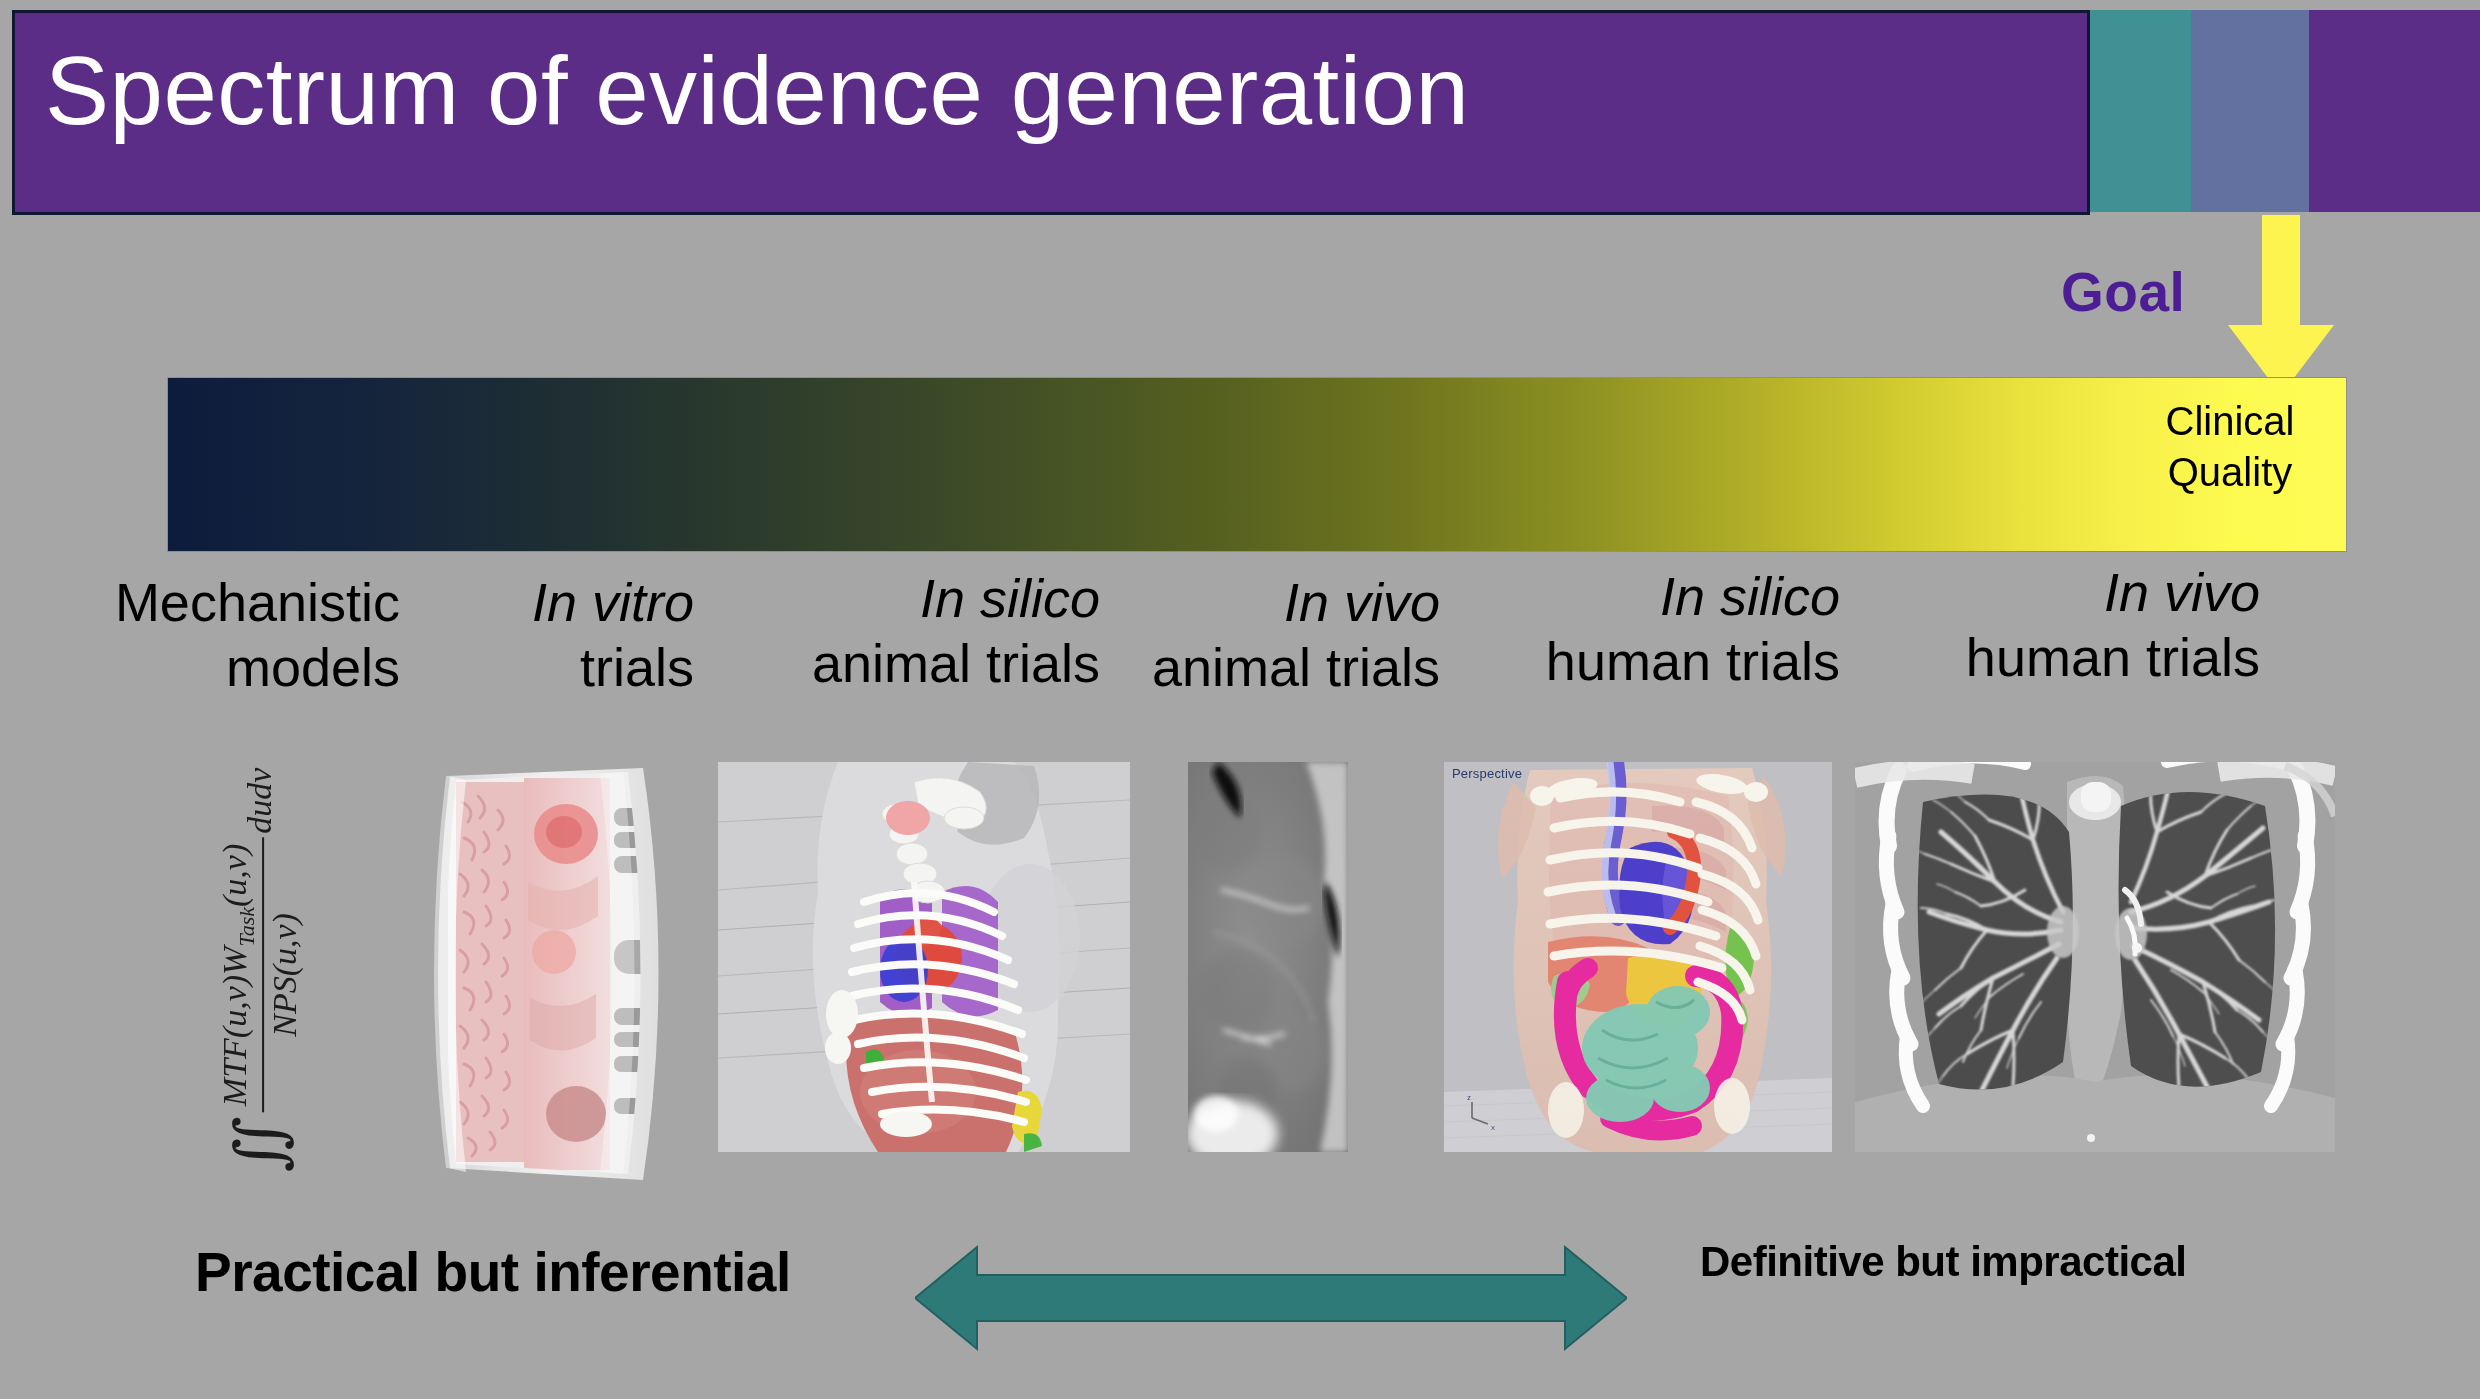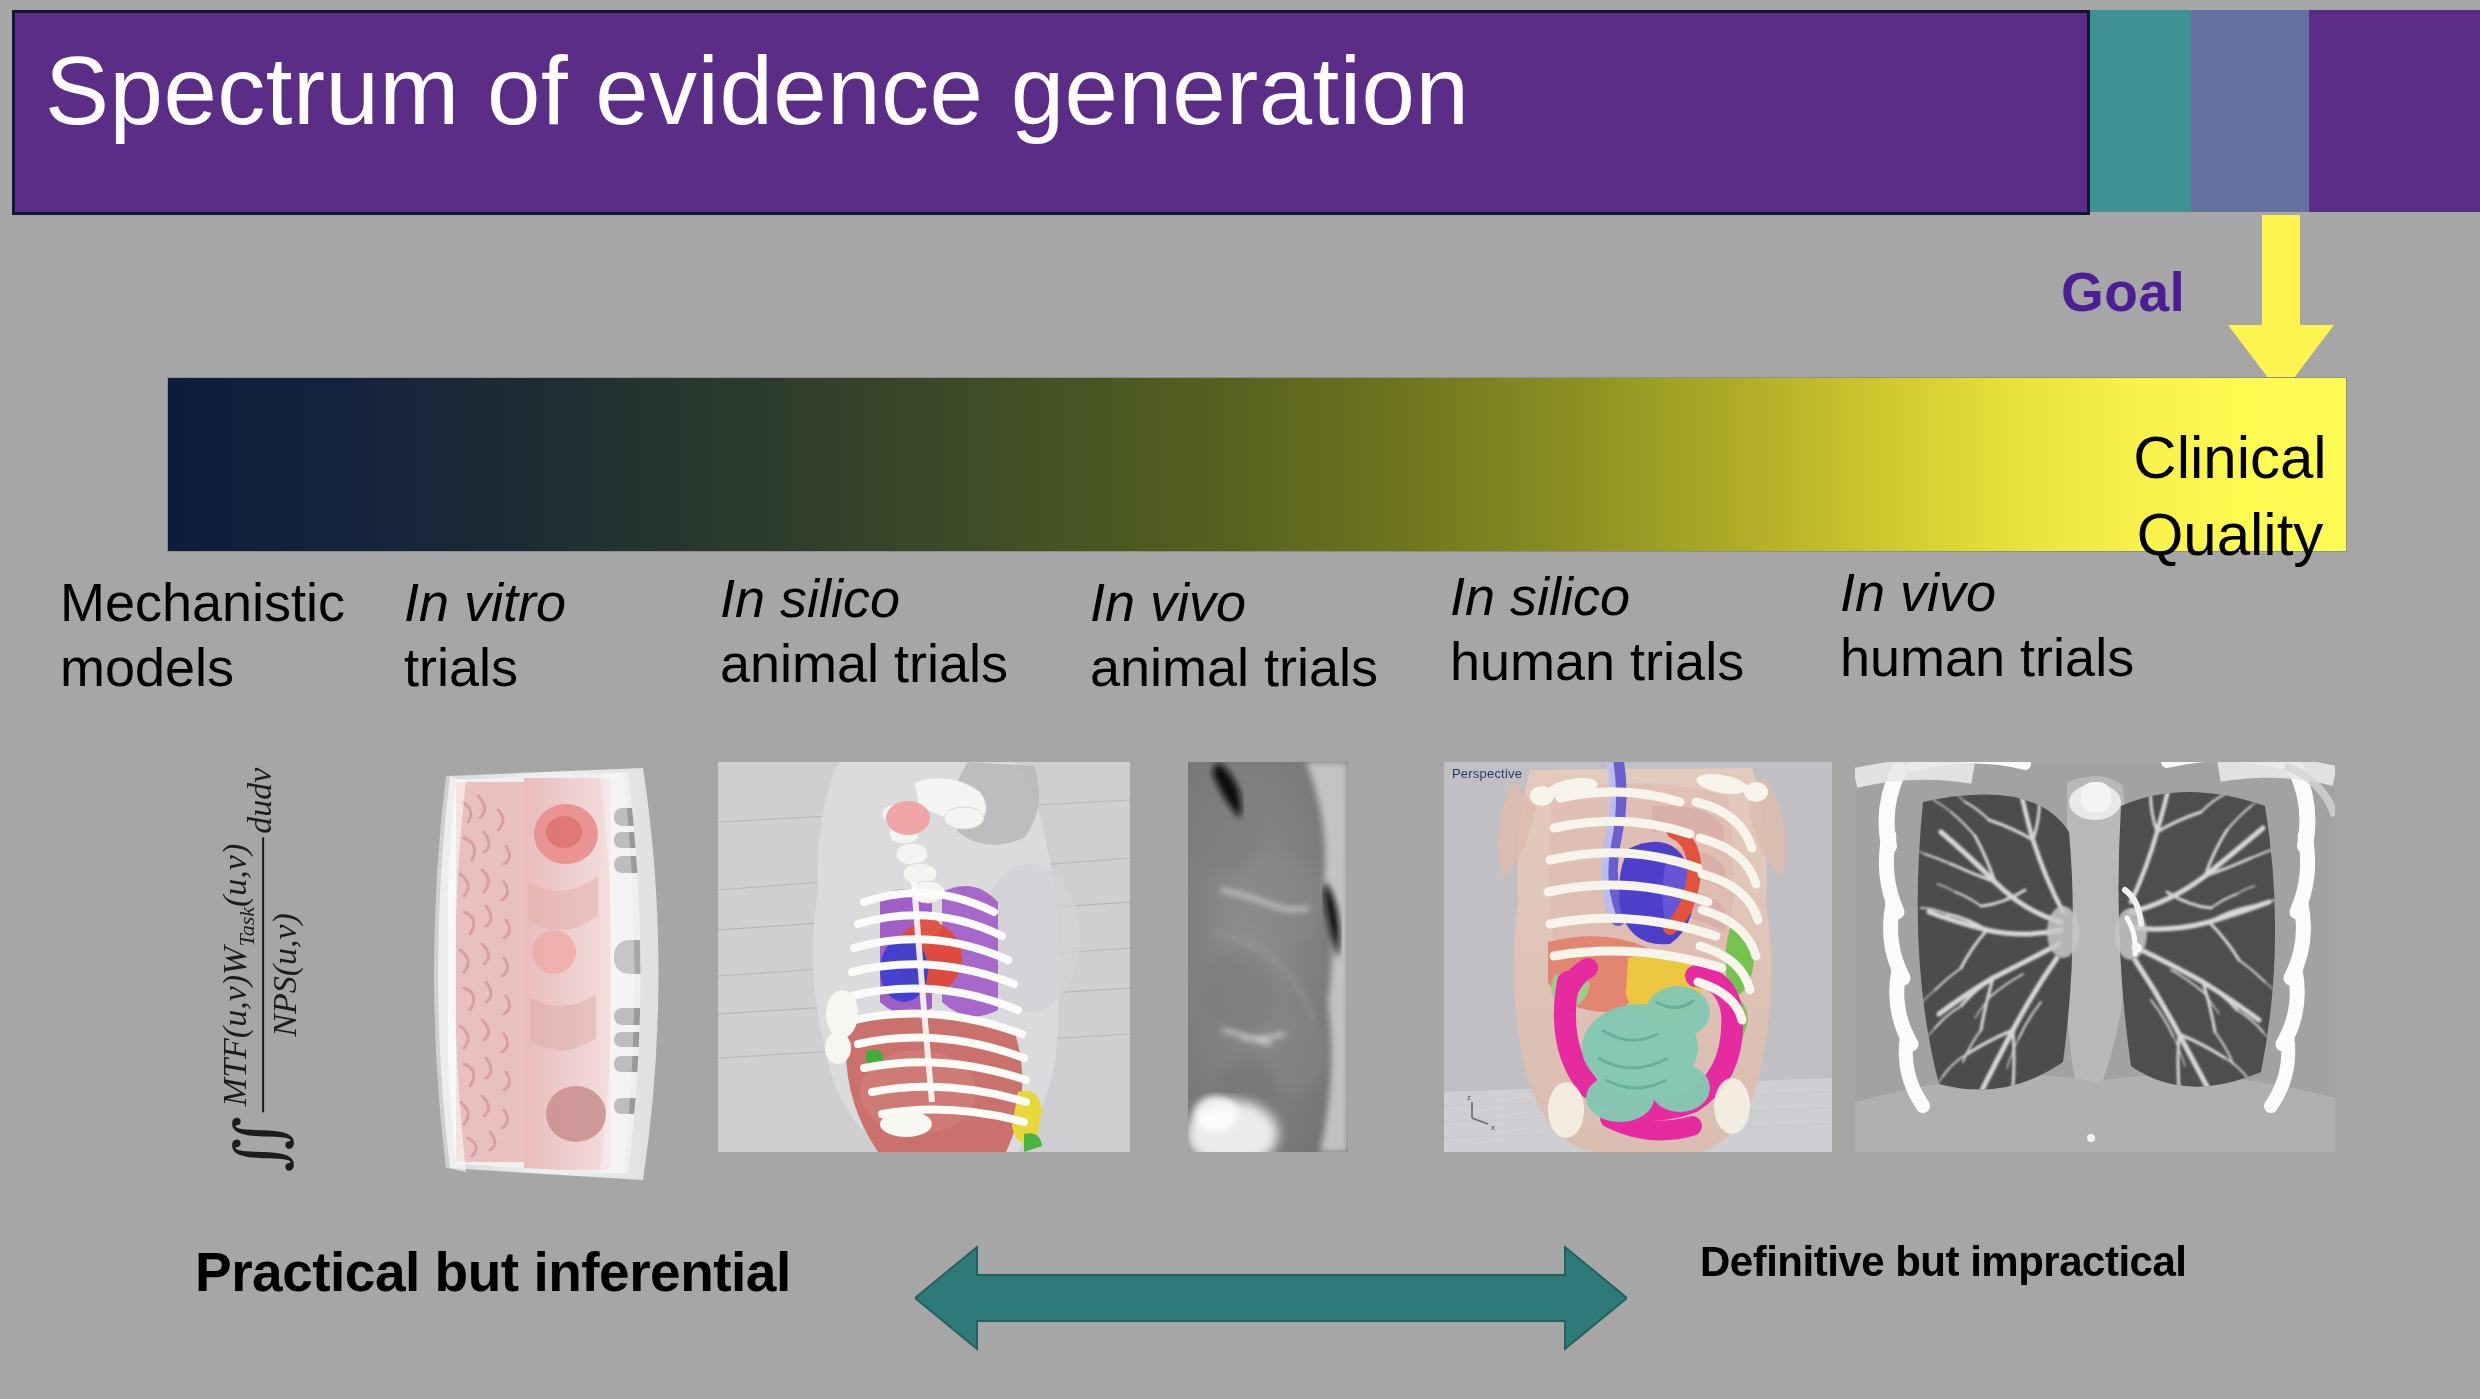--- a/index.html
+++ b/index.html
@@ -88,39 +88,39 @@
       #e9e13c 85%,
       #f7f04a 90%,
       #fdfa50 95%,
       #fefb55 100%);
     border: 1px solid #8e8e8e;
     box-sizing: border-box;
   }
   .clinical-quality {
     position: absolute;
     left: 2125px;
-    top: 420px;
+    top: 396px;
     width: 210px;
     text-align: center;
-    font-size: 60px;
+    font-size: 40px;
     color: #000000;
     line-height: 1.28;
   }
 
   
   .cat-labels {
     position: absolute;
     left: 0px;
     top: 570px;
     width: 2480px;
     height: 140px;
   }
   .cat {
     position: absolute;
-    text-align: left;
+    text-align: right;
     font-size: 54px;
     color: #000000;
     line-height: 1.2;
   }
   .cat .l1 { display: block; }
   .cat .l2 { display: block; }
   .cat i { font-style: italic; }
 
   .cat-0 { left: 60px;   top: 0px;  width: 340px; }
   .cat-1 { left: 404px;  top: 0px;  width: 290px; }

